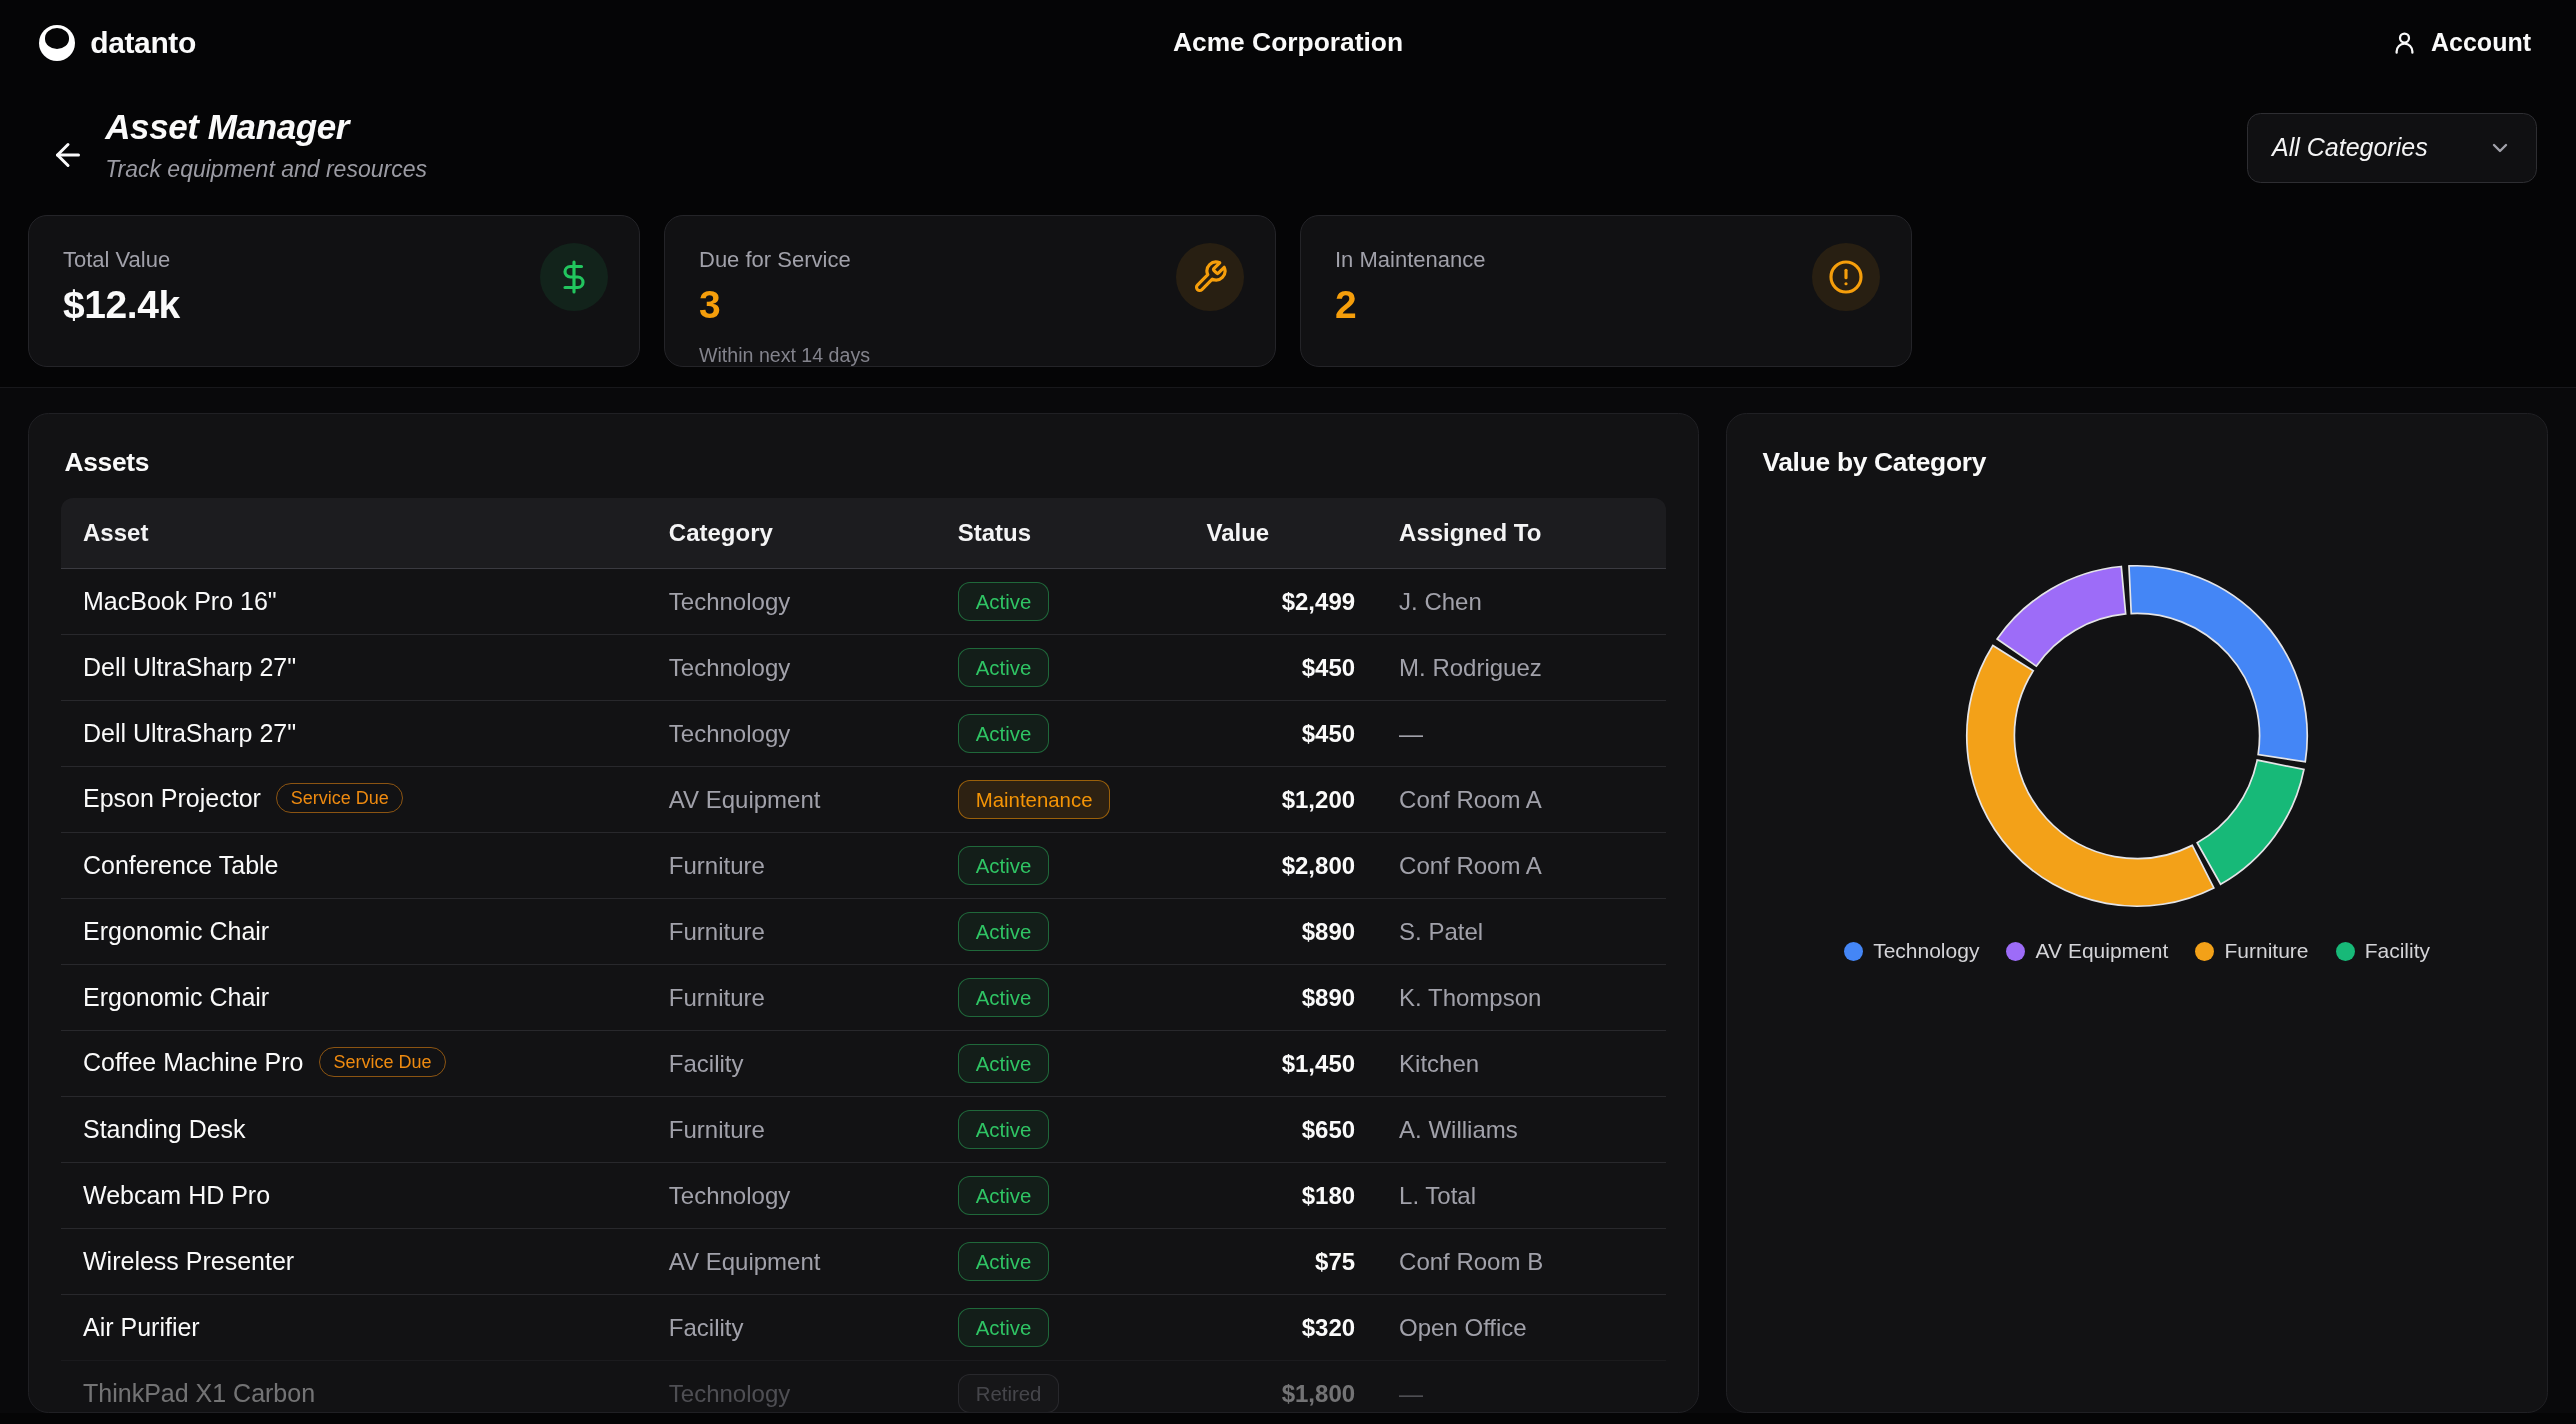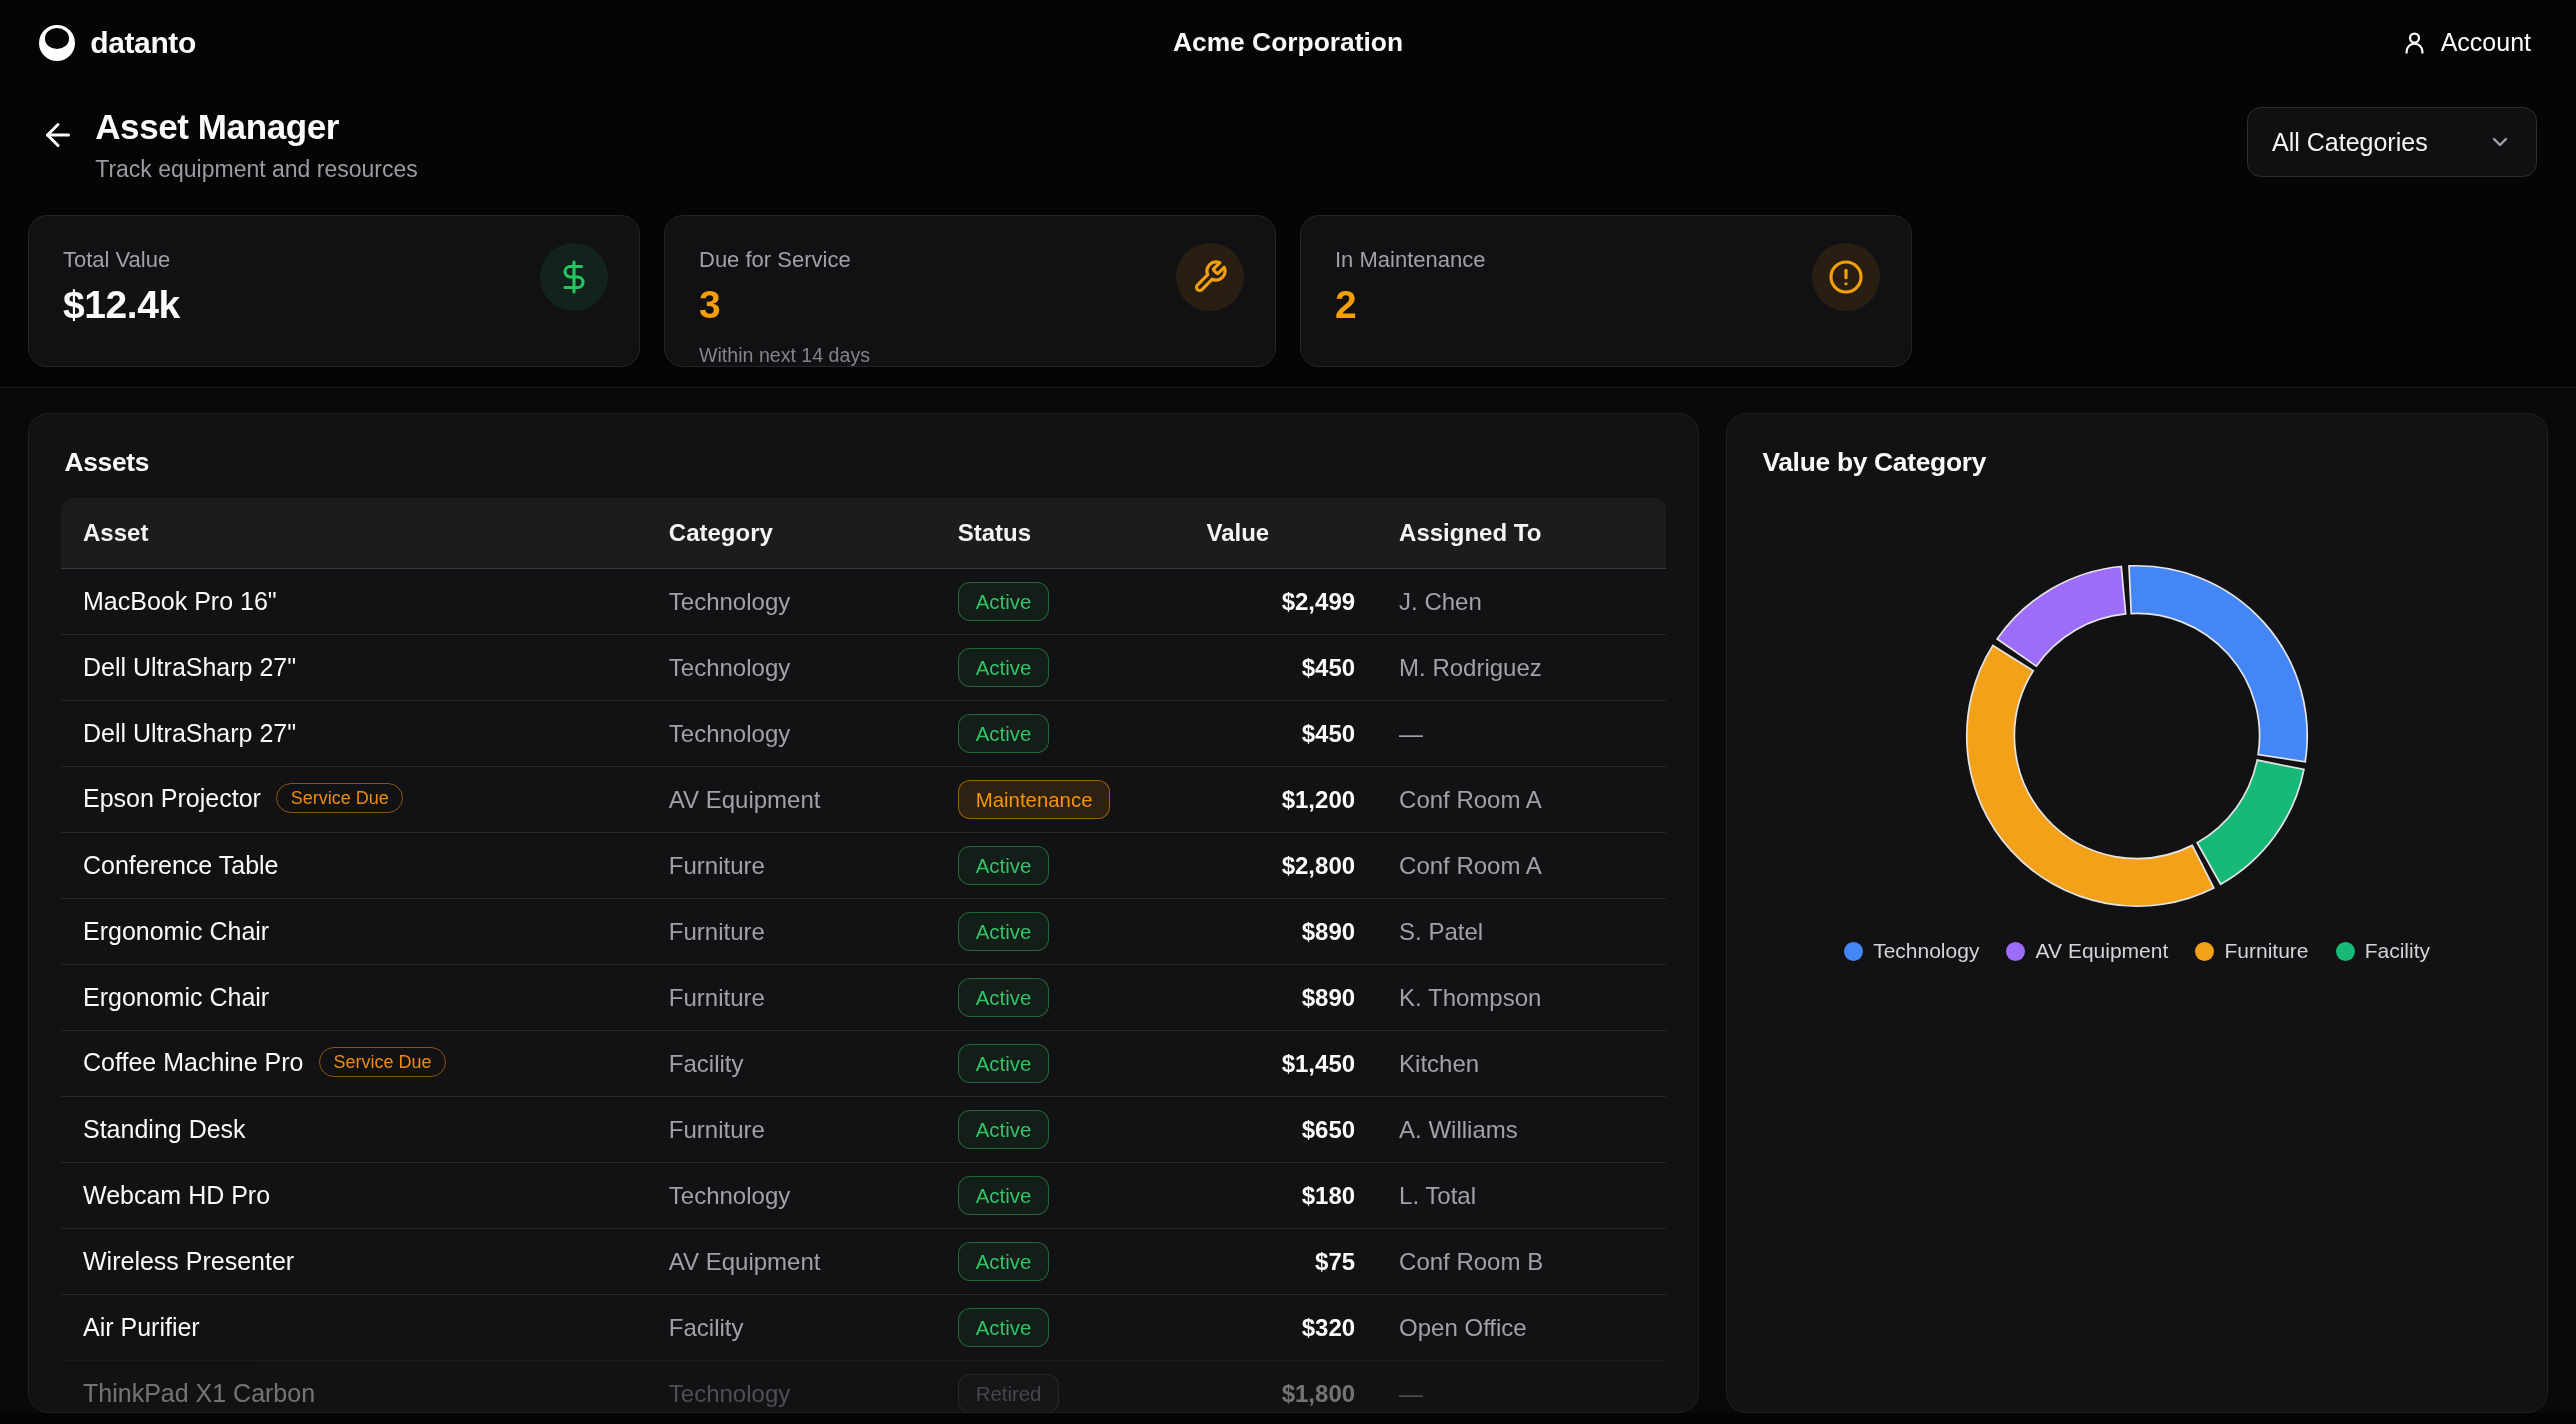--- a/index.html
+++ b/index.html
@@ -8,23 +8,23 @@
     width:2576px; height:1424px; overflow:hidden;
     background:#050506; color:#fafafa;
     font-family:"Liberation Sans","DejaVu Sans",sans-serif;
   }
   
   .topbar { height:85px; display:flex; align-items:center; justify-content:space-between; padding:0 39px; position:relative; }
   .brand { display:flex; align-items:center; gap:15.3px; font-size:30px; font-weight:700; letter-spacing:-0.4px; }
   .logo { width:36px; height:36px; border-radius:50%; background:#ffffff; position:relative; }
   .logo::after { content:""; position:absolute; left:16%; top:11%; width:68%; height:57%; border-radius:50%; background:#050506; }
   .company { position:absolute; left:50%; transform:translateX(-50%); font-size:26.4px; font-weight:700; }
-  .account { display:flex; align-items:center; gap:12.8px; font-size:25px; font-weight:400; background:none; border:none; color:#fafafa; cursor:pointer; }
-  
-  .hero { display:flex; align-items:flex-start; padding:22px 39px 0 30px; }
+  .account { display:flex; align-items:center; gap:12.8px; font-size:25px; font-weight:700; background:none; border:none; color:#fafafa; cursor:pointer; }
+  
+  .hero { display:flex; align-items:flex-end; padding:22px 39px 0 40px;font-style:italic; }
   .back-btn { width:55px; height:55px; background:none; border:none; display:flex; align-items:center; justify-content:center; cursor:pointer; margin-right:10.2px; }
   .hero-text h1 { margin:0 0 8.5px 0; font-size:35px; font-weight:700; letter-spacing:-0.4px; }
   .hero-text p { margin:0; font-size:23px; color:#9b9ba3; }
   .select { margin-left:auto; width:290px; height:70px; background:#101012; border:1.7px solid #2e2e32; border-radius:13.6px;
             display:flex; align-items:center; justify-content:space-between; padding:0 24px; font-size:25px; color:#f4f4f5; cursor:pointer; }
   
   .stats { display:grid; grid-template-columns:repeat(4,1fr); gap:24px; padding:0 28px; margin-top:32px; }
   .stat-card { position:relative; height:152px; background:#111113; border:1.7px solid #242428; border-radius:19px; padding:31px 34px; }
   .stat-label { font-size:22px; color:#a1a1aa; }
   .stat-value { font-size:39px; font-weight:700; margin-top:10.2px; letter-spacing:-0.4px; }

